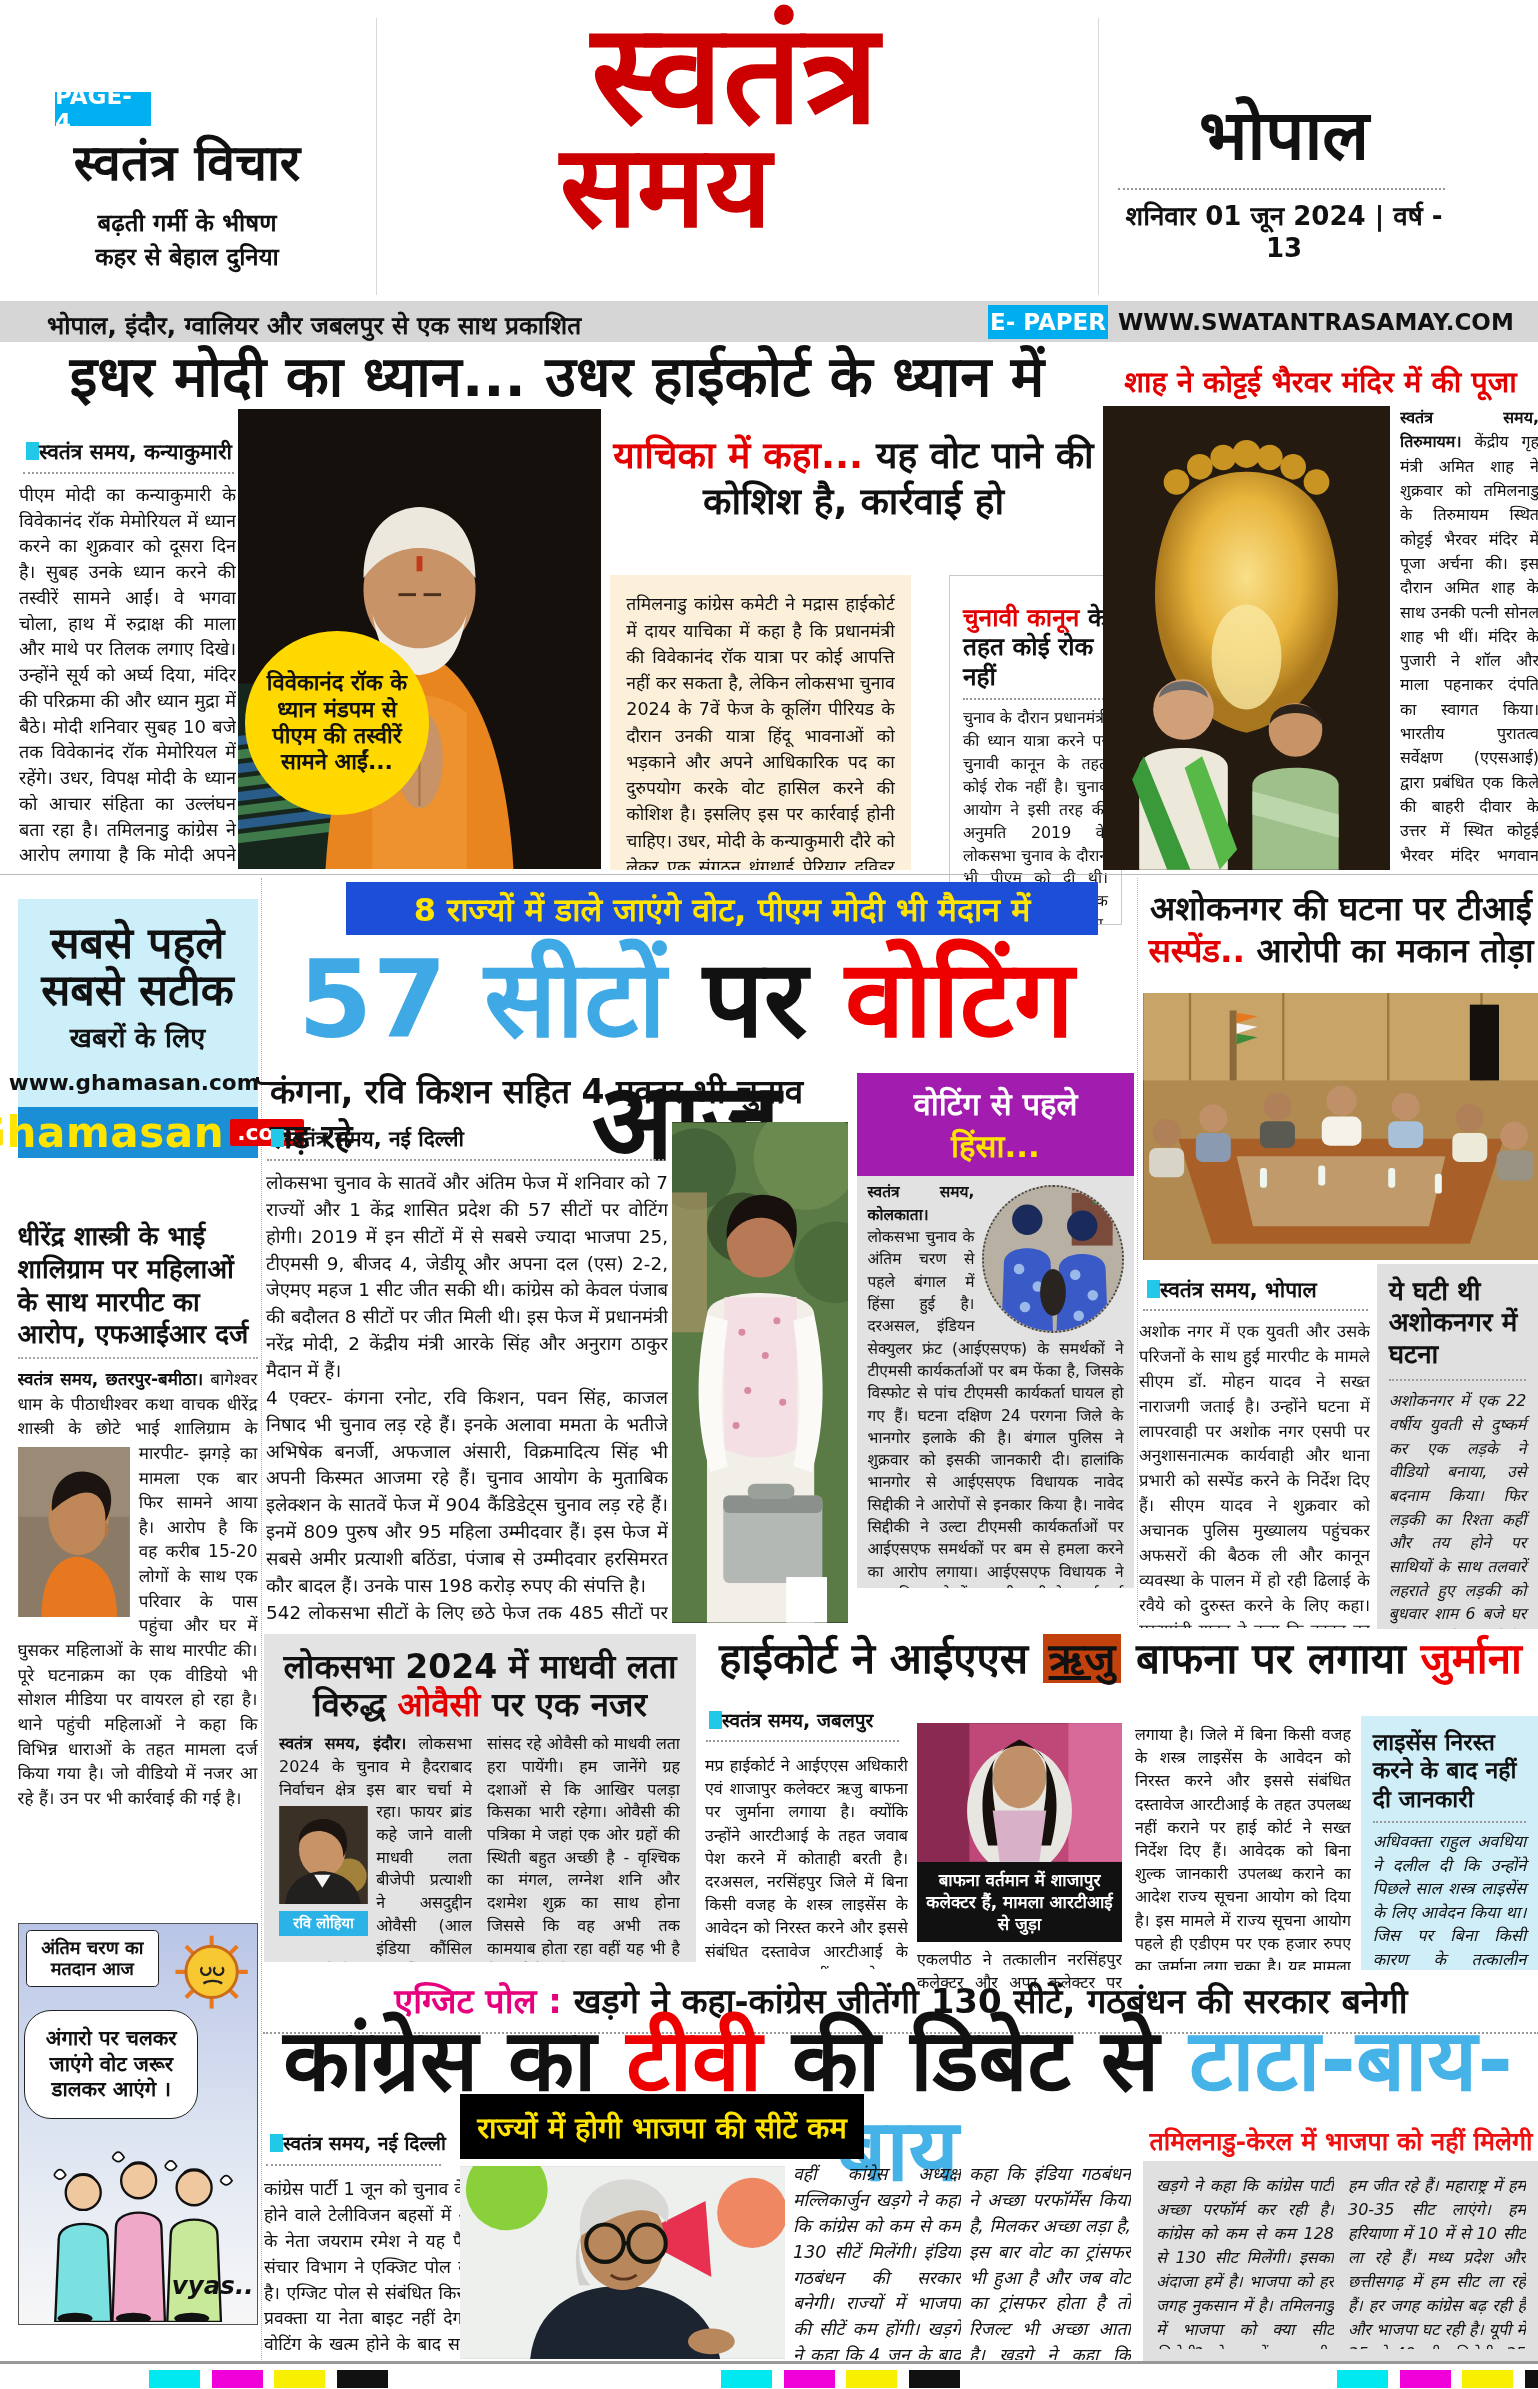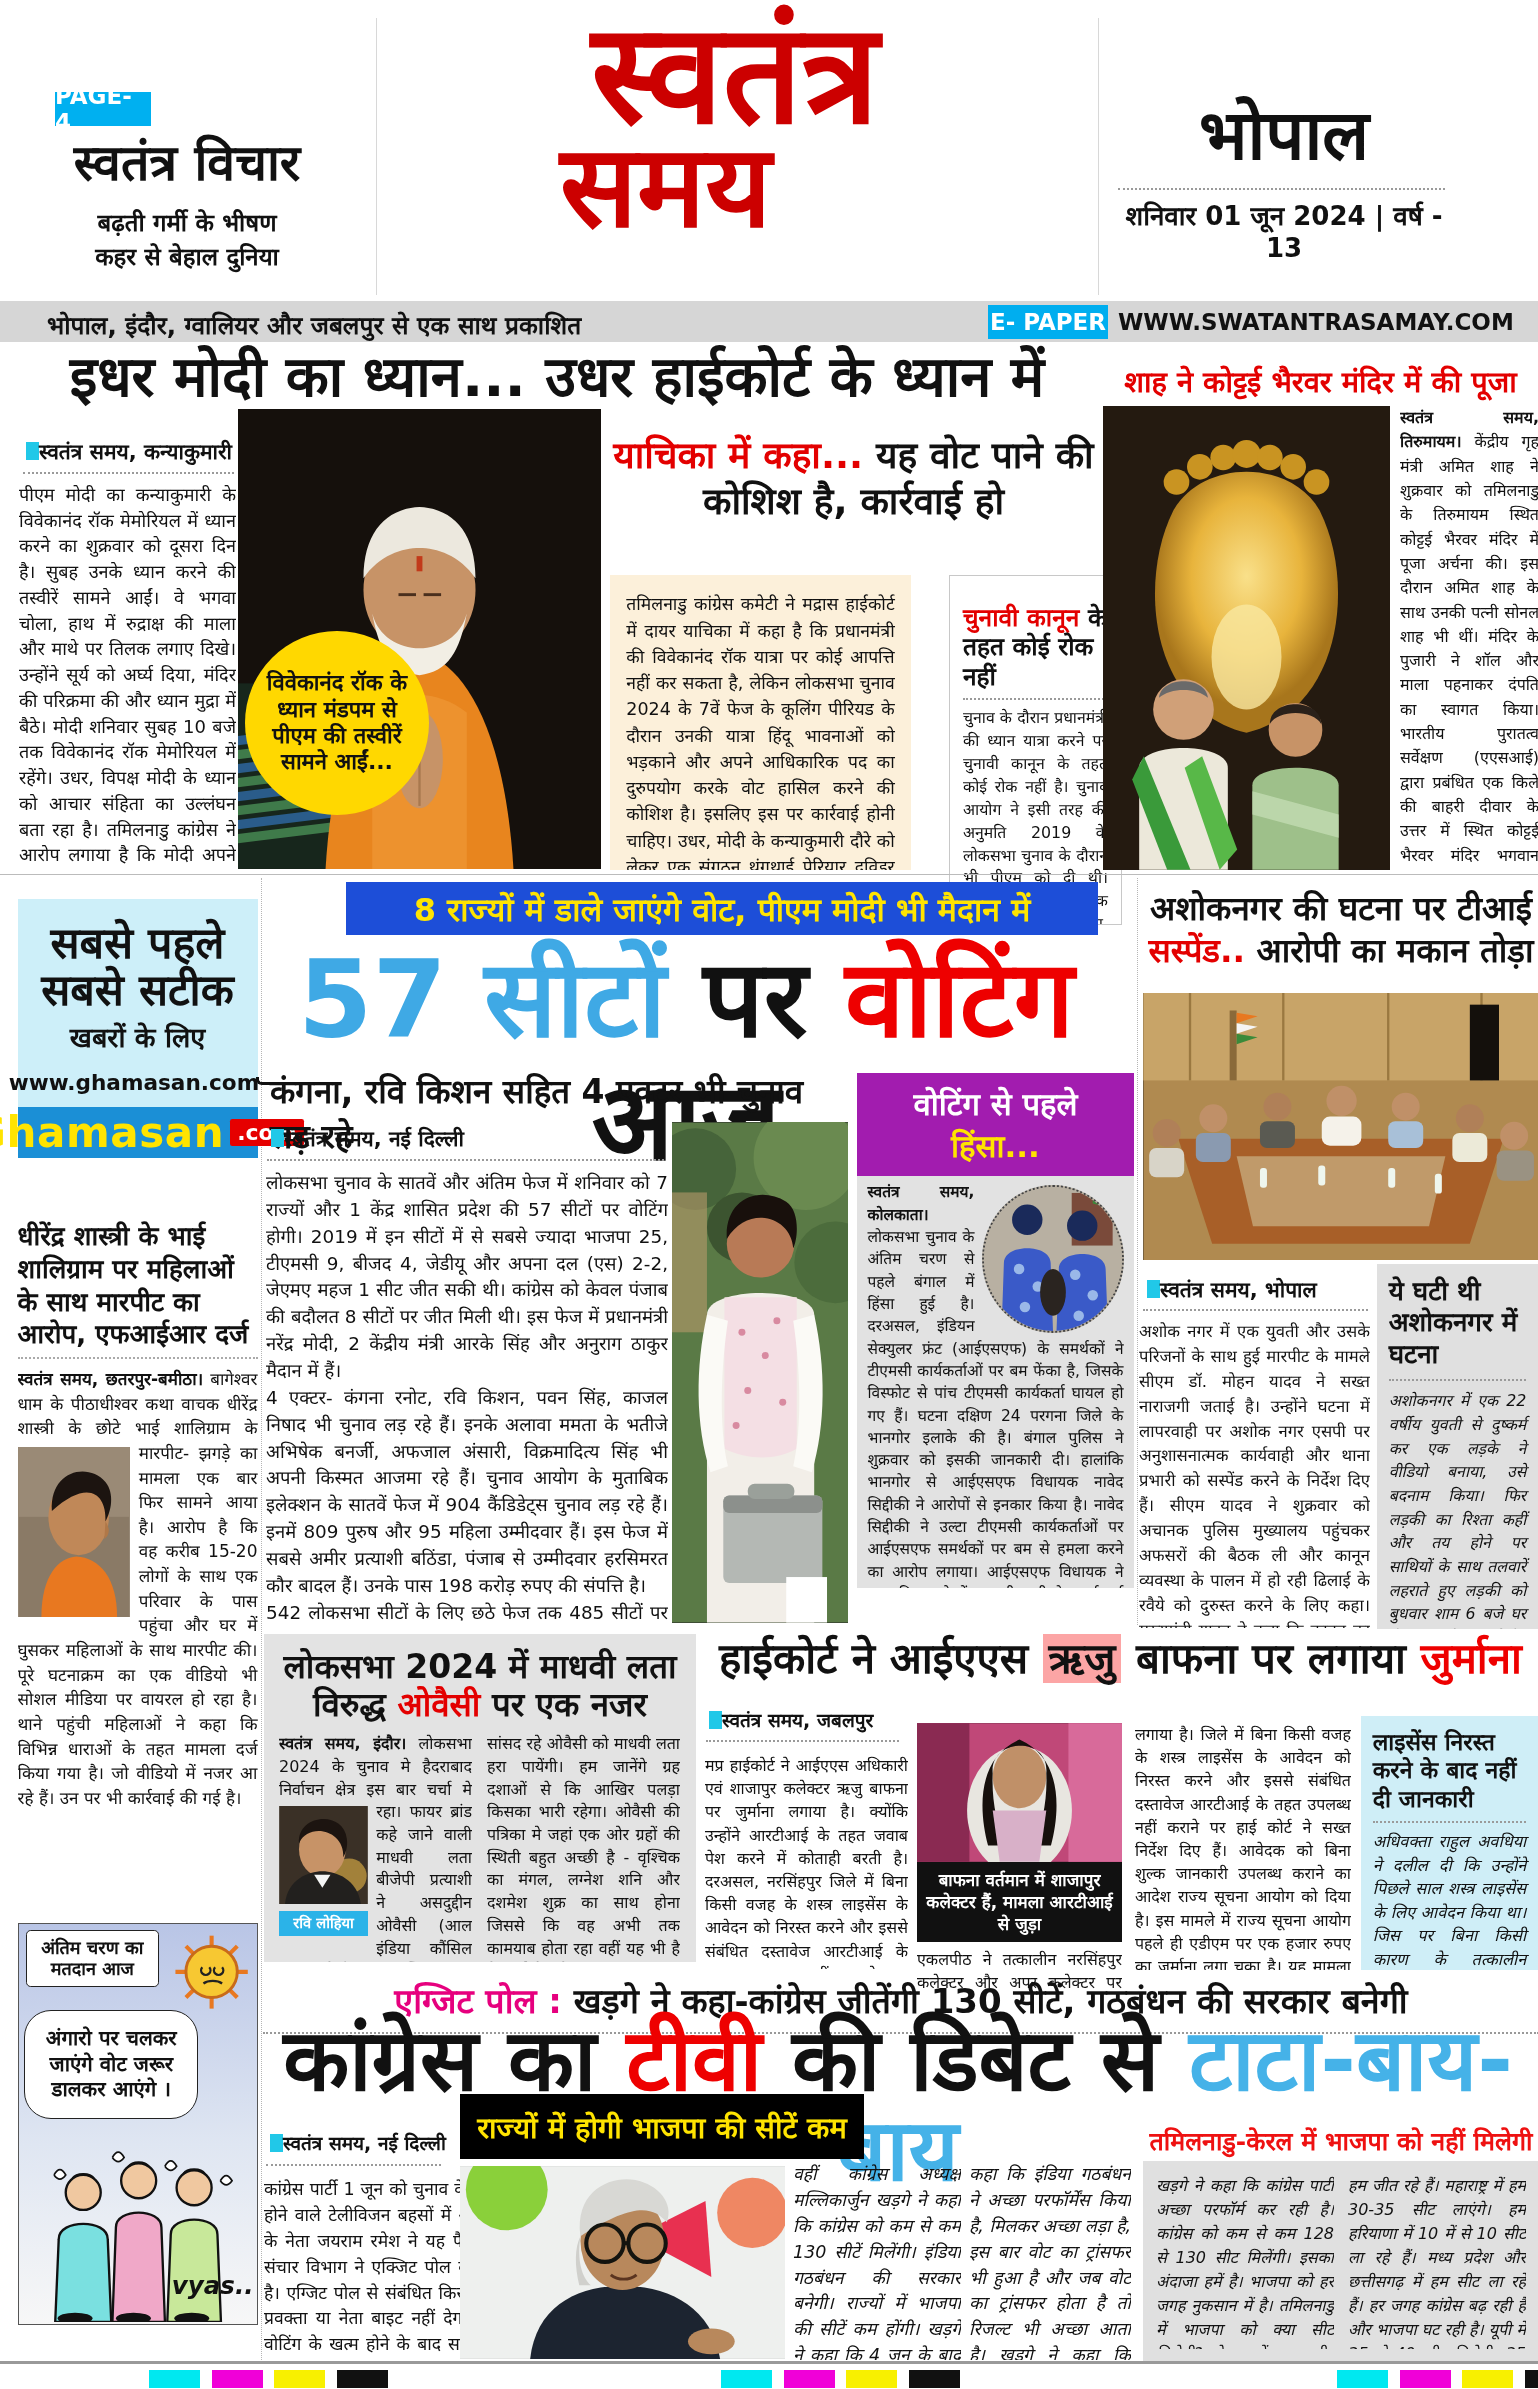--- a/index.html
+++ b/index.html
@@ -86,21 +86,21 @@
   .side-body{font-size:15.8px;font-style:italic;line-height:1.5;}
   
   .ow{left:264px;top:1634px;width:432px;height:328px;background:#e3e3e3;padding:14px 15px;box-sizing:border-box;}
   .ow-head{font-size:33px;font-weight:800;line-height:1.15;}
   .ow-cols{display:flex;gap:15px;margin-top:9.3px;}
   .ow-col{width:193px;font-size:16px;line-height:1.42;text-align:justify;height:245px;overflow:hidden;}
   .ow-photo{float:left;width:89px;margin:4.7px 8.2px 2.3px 0;}
   .ow-img{height:98px;}
   .ow-cap{background:#2bb3e8;color:#fff;font-size:14.6px;font-weight:bold;text-align:center;padding:2.3px 0;}
   .baf-head{left:703px;top:1628px;width:835px;font-size:42px;font-weight:800;}
-  .hl-cyan{background:#fca5a5;padding:0 5.8px;}
+  .hl-cyan{background:#c2410c;padding:0 5.8px;text-decoration:underline;}
   .baf-col{font-size:16px;line-height:1.45;}
   .baf-cap{background:#111;color:#fff;font-size:17px;font-weight:bold;text-align:center;
            padding:7px 5.8px;line-height:1.3;}
   .baf-box{left:1361px;top:1716px;width:177px;height:254px;background:#cfeef7;padding:11.7px;box-sizing:border-box;}
   .baf-box-head{font-size:23px;font-weight:800;line-height:1.25;}
   .exit{left:263px;top:1977px;width:1276px;font-size:34px;font-weight:800;
         border-bottom:2.3px dotted #999;padding-bottom:9.3px;}
   .mag{color:#e6007e;}
   
   .cong-head{left:257px;top:2015px;width:1282px;font-size:86px;font-weight:800;line-height:1.05;}

